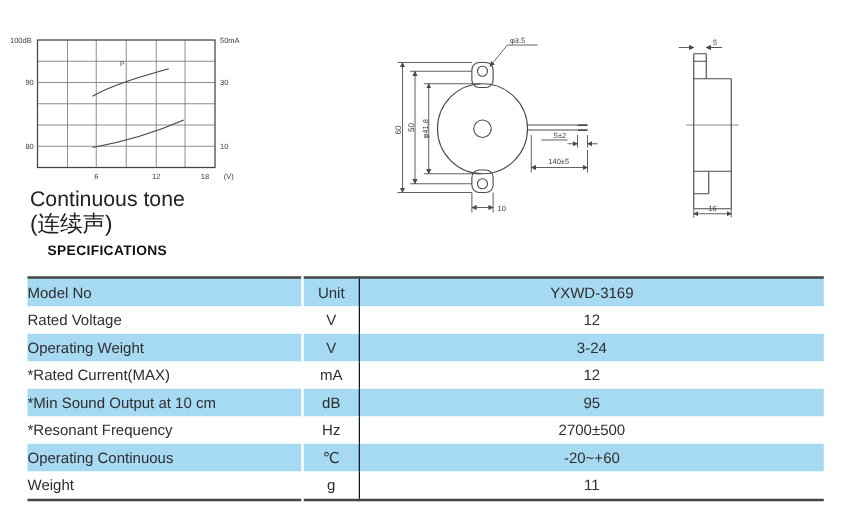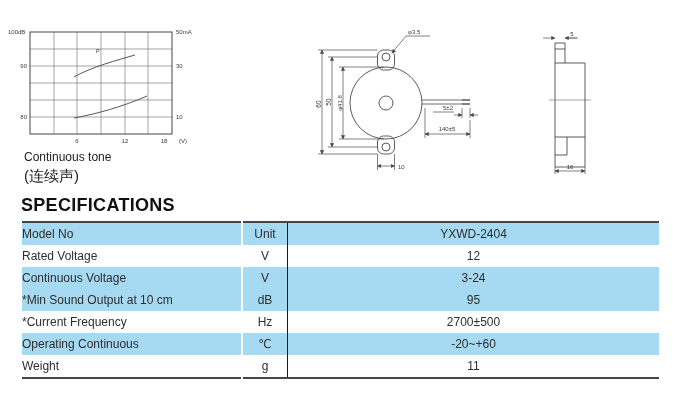--- a/index.html
+++ b/index.html
@@ -3,27 +3,27 @@
 <meta charset="utf-8">
 <style>
   html,body{margin:0;padding:0;background:#fff;}
   .page{
     position:relative;width:678px;height:408px;background:#ffffff;overflow:hidden;
     font-family:"Liberation Sans","DejaVu Sans",sans-serif;color:#2e2e2e;
   }
   svg{display:block;}
   svg text{font-family:"Liberation Sans","DejaVu Sans",sans-serif;fill:#3a3a3a;}
   .fig-chart{position:absolute;left:6px;top:22px;}
-  .caption{position:absolute;left:24px;top:150px;font-size:12px;color:#222;}
-  .caption-cn{position:absolute;left:24px;top:167px;font-size:15px;color:#222;}
+  .caption{position:absolute;left:24px;top:150px;font-size:17px;color:#222;}
+  .caption-cn{position:absolute;left:24px;top:167px;font-size:18px;color:#222;}
   .front-view{position:absolute;left:296px;top:16px;}
   .side-view{position:absolute;left:531px;top:16px;}
   .spec-heading{
-    position:absolute;left:21px;top:195px;margin:0;
-    font-size:18px;font-weight:bold;color:#111;letter-spacing:.3px;
+    position:absolute;left:38px;top:195px;margin:0;
+    font-size:11px;font-weight:bold;color:#111;letter-spacing:.3px;
   }
   .spec-table{
     position:absolute;left:22px;top:221px;width:637px;
     border-collapse:collapse;table-layout:fixed;
     border-top:2px solid #454545;border-bottom:2px solid #454545;
     font-size:12px;
   }
   .spec-table td{height:22px;padding:0;vertical-align:middle;color:#2e2e2e;margin-left:25px;}
   .spec-table tr.alt{background:#a6d9f2;}
   .cell-label{width:219px;padding-left:20px;border-right:2px solid #fff;}
@@ -155,39 +155,44 @@
     <text x="39" y="153" font-size="6" text-anchor="middle">16</text>
   </svg>
 
   <h2 class="spec-heading">SPECIFICATIONS</h2>
 
   <table class="spec-table">
     <tbody>
         <tr class="spec-row alt">
           <td class="cell-label">Model No</td>
           <td class="cell-unit">Unit</td>
-          <td class="cell-value">YXWD-2404</td>
+          <td class="cell-value">YXWD-3169</td>
         </tr>
         <tr class="spec-row">
           <td class="cell-label">Rated Voltage</td>
           <td class="cell-unit">V</td>
           <td class="cell-value">12</td>
         </tr>
         <tr class="spec-row alt">
-          <td class="cell-label">Continuous Voltage</td>
+          <td class="cell-label">Operating Weight</td>
           <td class="cell-unit">V</td>
           <td class="cell-value">3-24</td>
+        </tr>
+        <tr class="spec-row">
+          <td class="cell-label">*Rated Current(MAX)</td>
+          <td class="cell-unit">mA</td>
+          <td class="cell-value">12</td>
         </tr>
         <tr class="spec-row alt">
           <td class="cell-label">*Min Sound Output at 10 cm</td>
           <td class="cell-unit">dB</td>
           <td class="cell-value">95</td>
         </tr>
         <tr class="spec-row">
-          <td class="cell-label">*Current Frequency</td>
+          <td class="cell-label">*Resonant Frequency</td>
           <td class="cell-unit">Hz</td>
           <td class="cell-value">2700±500</td>
         </tr>
         <tr class="spec-row alt">
           <td class="cell-label">Operating Continuous</td>
           <td class="cell-unit">℃</td>
           <td class="cell-value">-20~+60</td>
         </tr>
         <tr class="spec-row">
           <td class="cell-label">Weight</td>

